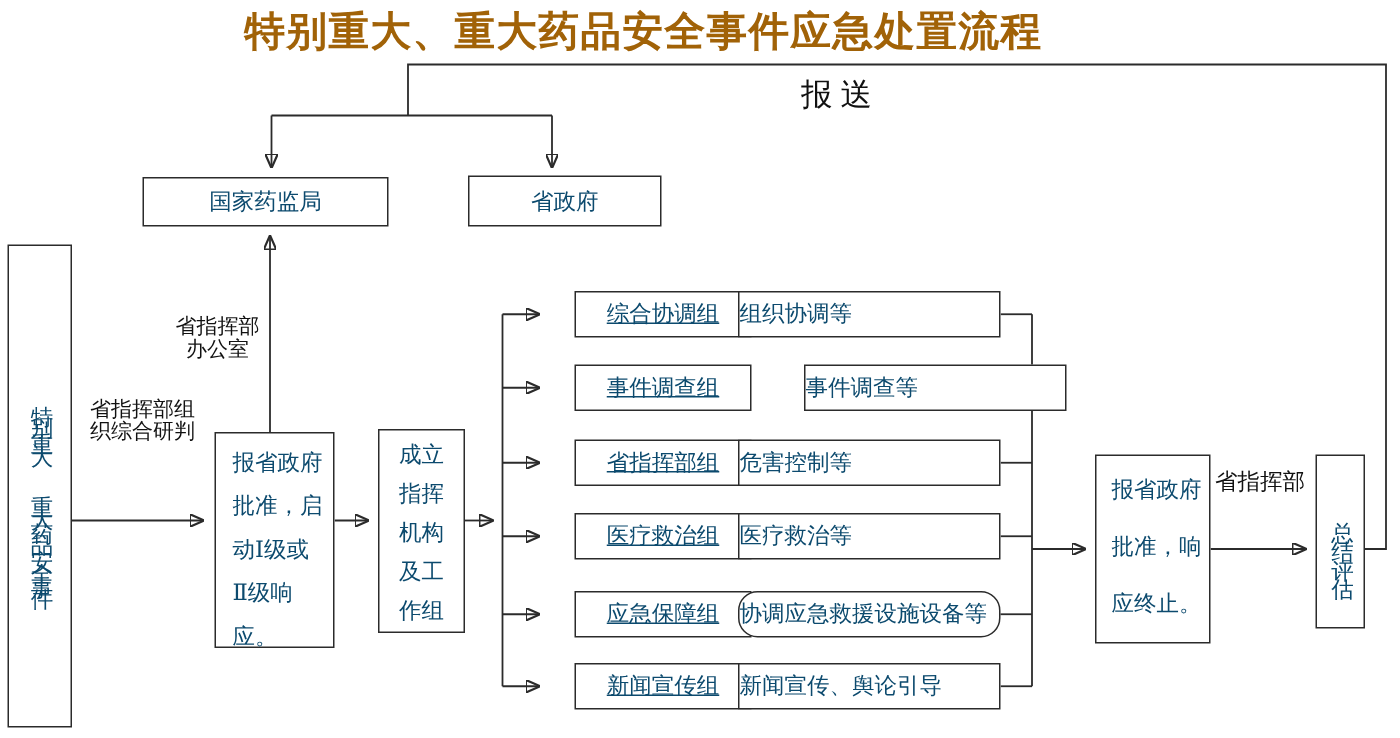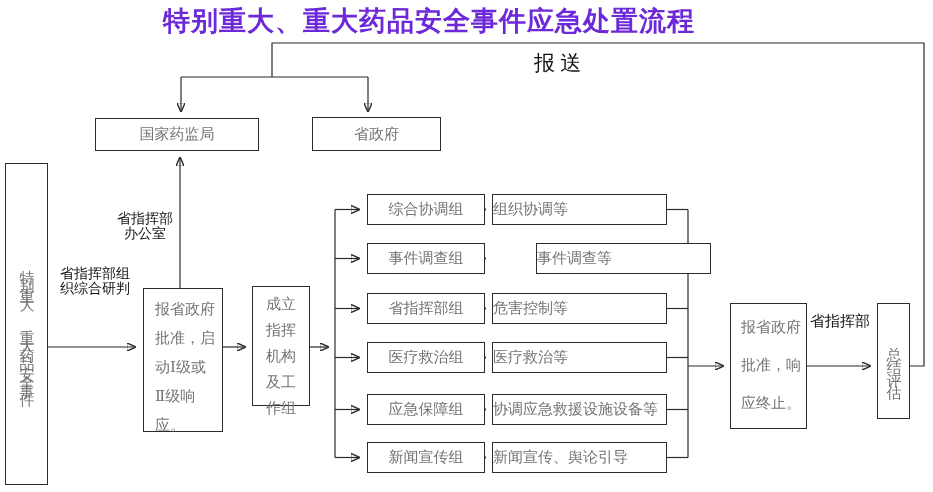--- a/index.html
+++ b/index.html
@@ -5,31 +5,31 @@
   html,body{margin:0;padding:0;}
   body{
     width:933px;height:492px;position:relative;background:#ffffff;
     font-family:"Liberation Serif","DejaVu Serif",serif;color:#111;
     overflow:hidden;
   }
   #connectors{position:absolute;left:0;top:0;width:933px;height:492px;}
   #connectors path{stroke:#2b2b2b;stroke-width:1.2;fill:none;}
   .box{
     position:absolute;border:1px solid #2b2b2b;background:#fff;
-    box-sizing:border-box;font-size:15px;color:#737373;
+    box-sizing:border-box;font-size:15px;color:#0c4a6e;
   }
   .center{display:flex;align-items:center;justify-content:center;}
   .prewrap{white-space:pre-line;}
   .vspan{writing-mode:vertical-rl;text-orientation:mixed;}
   .label{position:absolute;font-size:14px;color:#111;}
   #page-title{
     position:absolute;left:0;top:3px;width:858px;text-align:center;
-    font-size:27px;font-weight:bold;letter-spacing:1px;color:#6d28d9;
+    font-size:27px;font-weight:bold;letter-spacing:1px;color:#a16207;
   }
-  .group-box{left:367px;width:118px;height:31px;}
+  .group-box{left:383px;width:118px;height:31px;text-decoration:underline;}
   .task-box{left:492px;width:175px;height:31px;display:flex;align-items:center;padding-left:0;}
 </style>
 </head>
 <body>
 
 <svg id="connectors" viewBox="0 0 933 492" xmlns="http://www.w3.org/2000/svg">
   <defs>
     <marker id="arr" markerWidth="8" markerHeight="7" refX="7" refY="3.5" orient="auto">
       <path d="M0,0 L8,3.5 L0,7 Z" fill="#1a1a1a" stroke="none"></path>
     </marker>
@@ -88,36 +88,36 @@
 <div class="box center" style="left:5px;top:163px;width:43px;height:322px;">
     <span class="vspan" style="letter-spacing:9px;">特别重大、重大药品安全事件</span>
   </div>
 
 <div class="box prewrap" style="left:143px;top:288px;width:80px;height:144px;line-height:29px;padding:6px 0 0 11px;">报省政府
 批准，启
 动Ⅰ级或
 Ⅱ级响
 应。</div>
 
-<div class="box prewrap" style="left:252px;top:286px;width:58px;height:120px;line-height:26px;padding-top:4px;text-align:center;">成立
+<div class="box prewrap" style="left:252px;top:286px;width:58px;height:136px;line-height:26px;padding-top:4px;text-align:center;">成立
 指挥
 机构
 及工
 作组</div>
 
 <div class="box center group-box" style="top:194px;">综合协调组</div>
 <div class="box task-box" style="top:194px;">组织协调等</div>
 <div class="box center group-box" style="top:243px;">事件调查组</div>
 <div class="box task-box" style="top:243px;margin-left:44px;">事件调查等</div>
 <div class="box center group-box" style="top:293px;">省指挥部组</div>
 <div class="box task-box" style="top:293px;">危害控制等</div>
 <div class="box center group-box" style="top:342px;">医疗救治组</div>
 <div class="box task-box" style="top:342px;">医疗救治等</div>
 <div class="box center group-box" style="top:394px;">应急保障组</div>
-<div class="box task-box" style="top:394px;">协调应急救援设施设备等</div>
+<div class="box task-box" style="top:394px;border-radius:13px;">协调应急救援设施设备等</div>
 <div class="box center group-box" style="top:442px;">新闻宣传组</div>
 <div class="box task-box" style="top:442px;">新闻宣传、舆论引导</div>
 
 <div class="box prewrap" style="left:730px;top:303px;width:77px;height:126px;line-height:38px;padding:4px 0 0 10px;">报省政府
 批准，响
 应终止。</div>
 
 <div class="box center" style="left:877px;top:303px;width:33px;height:116px;">
     <span class="vspan" style="letter-spacing:13px;">总结评估</span>
   </div>

